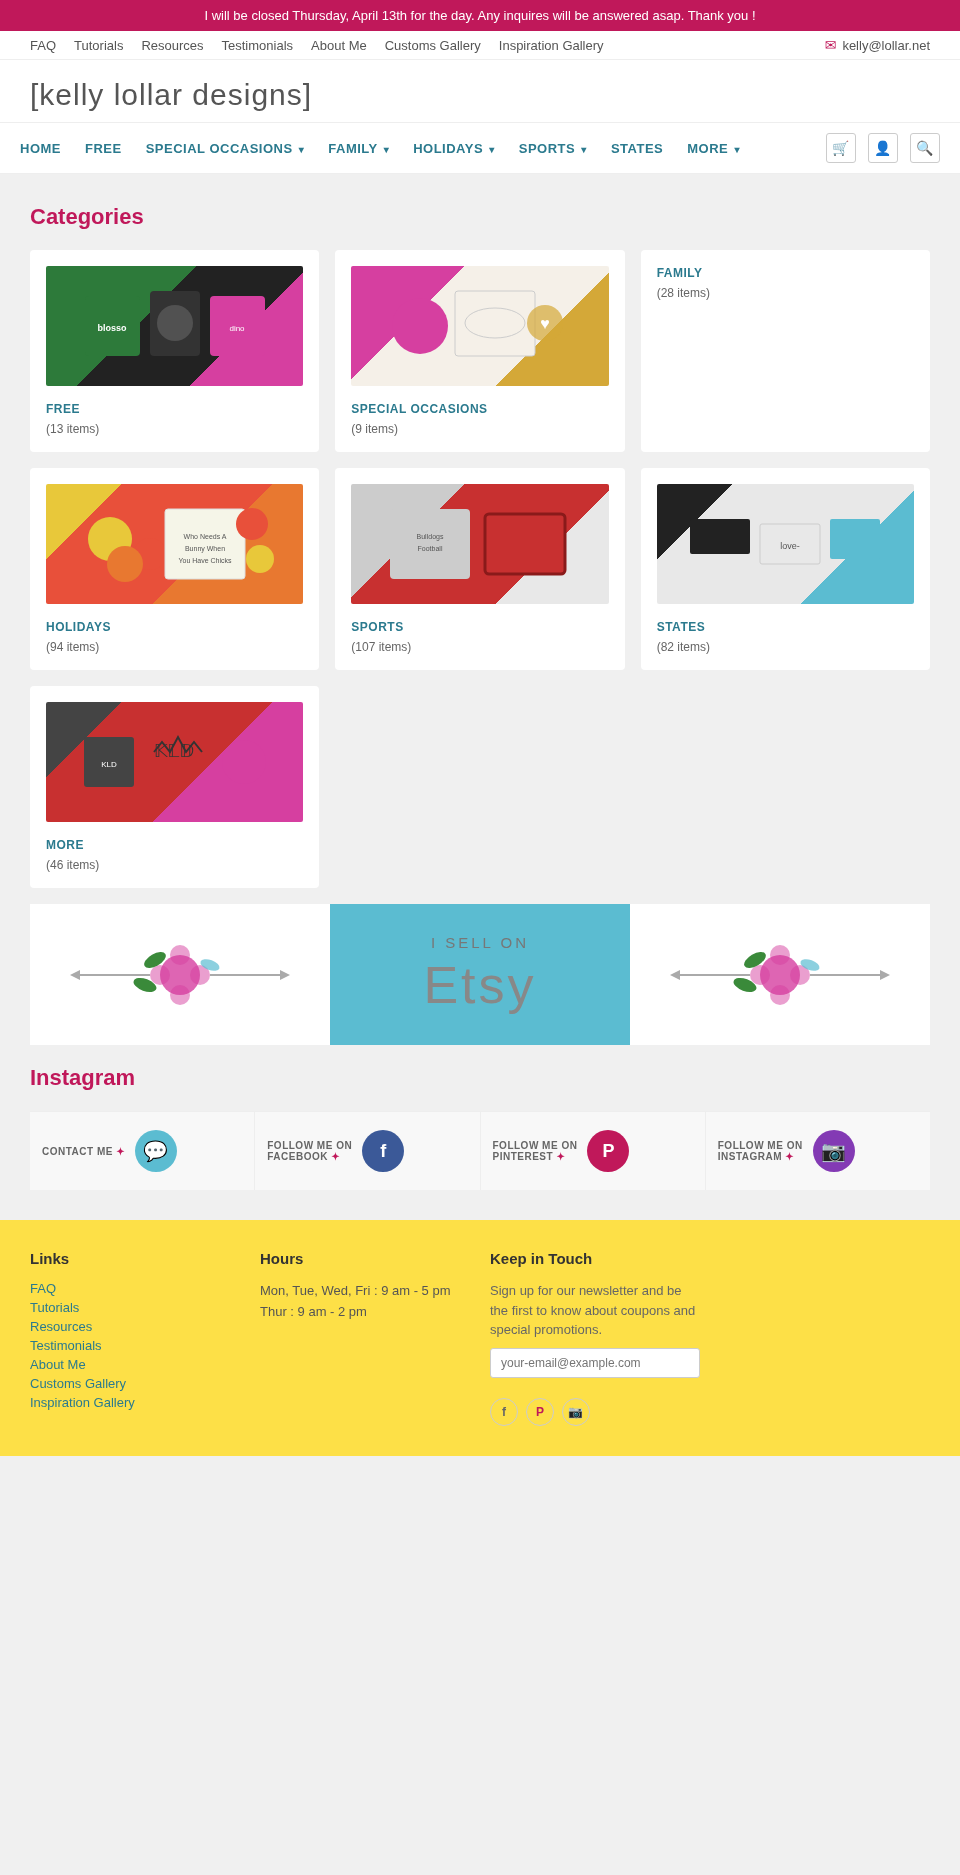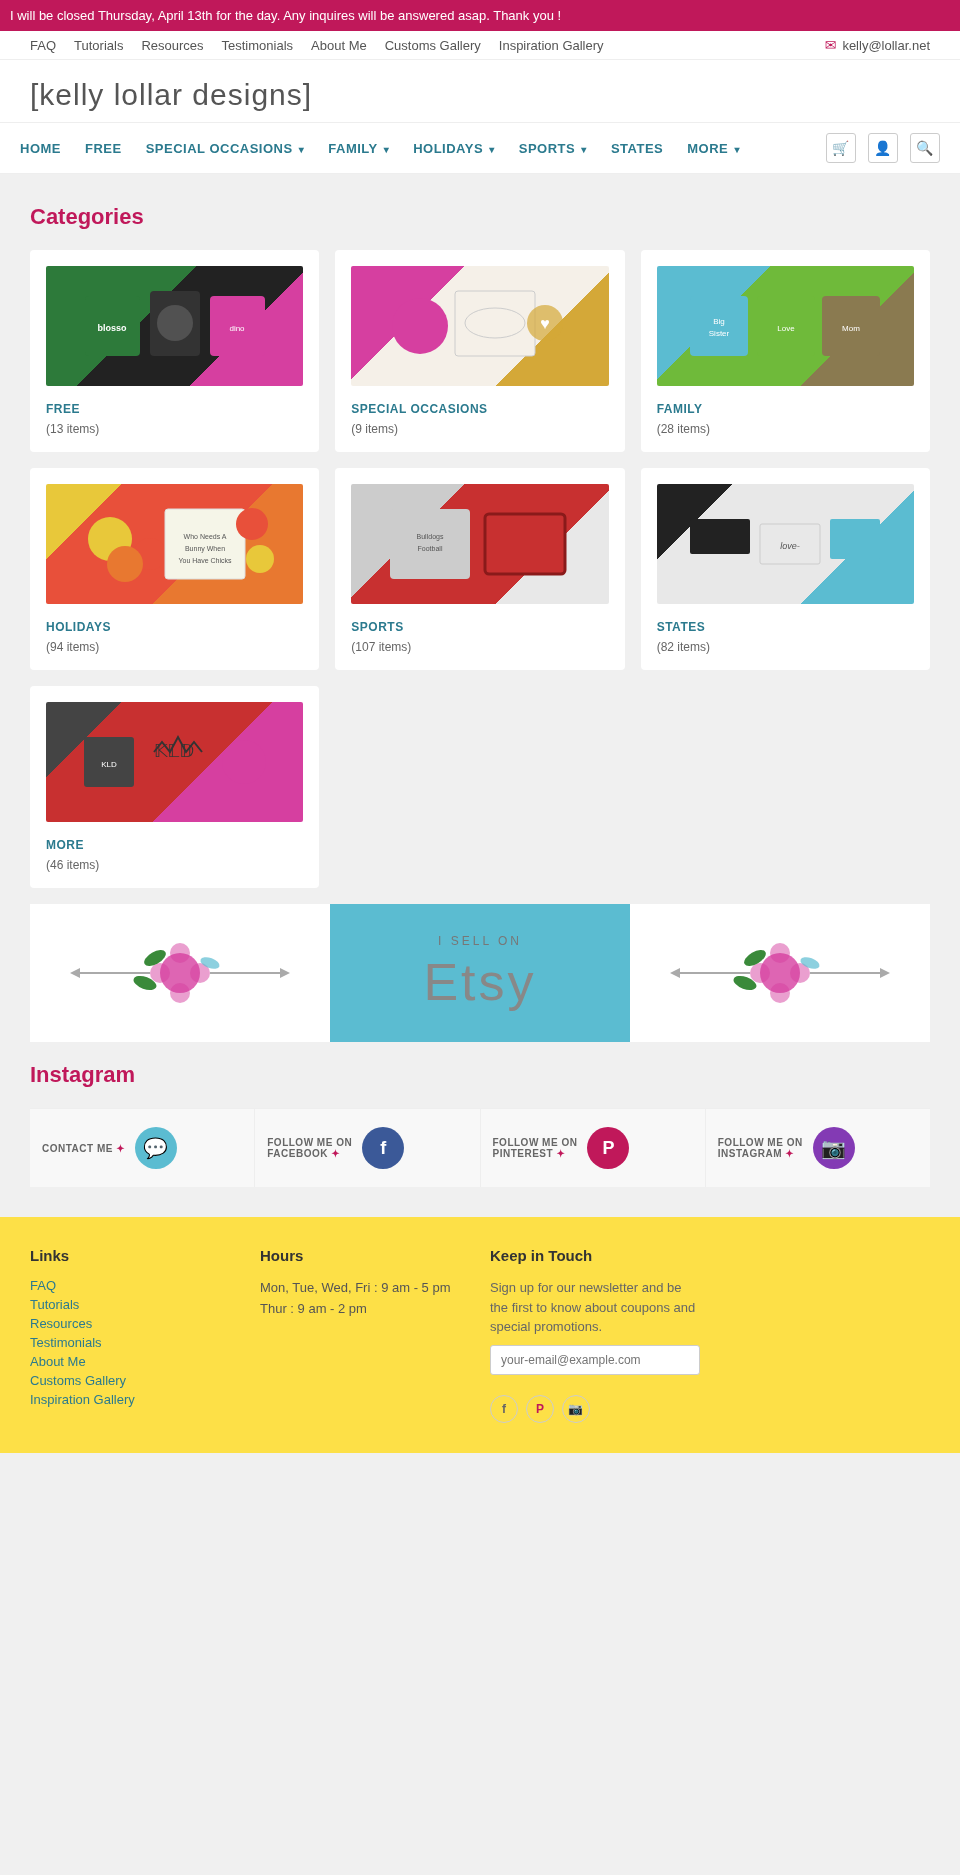--- a/index.html
+++ b/index.html
@@ -2,21 +2,21 @@
 <html><head>
   <meta charset="utf-8">
   <style>
     * { margin: 0; padding: 0; box-sizing: border-box; }
     body { font-family: Arial, sans-serif; font-size: 14px; color: #333; background: #f0f0f0; }
 
     
     .top-banner {
       background: #c0185a;
       color: white;
-      text-align: left;
+      text-align: center;
       padding: 8px 10px;
       font-size: 13px;
     }
 
     
     .top-nav {
       background: white;
       display: flex;
       justify-content: space-between;
       align-items: center;
@@ -134,21 +134,20 @@
       background: linear-gradient(135deg, #5bbcd1 30%, #6fba3a 30%, #6fba3a 70%, #8a7a50 70%);
     }
     .cat-img-holidays {
       background: linear-gradient(135deg, #e8c83a 20%, #e8503a 20%, #e8503a 60%, #e87830 60%);
     }
     .cat-img-sports {
       background: linear-gradient(135deg, #cccccc 30%, #c83030 30%, #c83030 70%, #e8e8e8 70%);
     }
     .cat-img-states {
       background: linear-gradient(135deg, #222 20%, #e8e8e8 20%, #e8e8e8 70%, #5bbcd1 70%);
-      font-style: italic;
     }
     .cat-img-more {
       background: linear-gradient(135deg, #444 20%, #c83030 20%, #c83030 60%, #d63fa0 60%);
     }
 
     .category-name {
       color: #2b7a8e;
       font-size: 12px;
       font-weight: bold;
       letter-spacing: 0.5px;
@@ -357,31 +356,20 @@
           <ellipse cx="115" cy="47" rx="30" ry="15" fill="none" stroke="#ccc" stroke-width="1"></ellipse>
           <ellipse cx="165" cy="47" rx="18" ry="18" fill="#d4a838" opacity="0.7"></ellipse>
           <text x="165" y="53" text-anchor="middle" fill="white" font-size="16">♥</text>
         </svg>
       </div>
       <div class="category-name">SPECIAL OCCASIONS</div>
       <div class="category-count">(9 items)</div>
     </div>
 
     <div class="category-card">
-      <div class="category-image cat-img-family">
-        <svg width="200" height="100" viewBox="0 0 200 100">
-          <rect x="5" y="20" width="58" height="60" rx="4" fill="#5bbcd1"></rect>
-          <text x="34" y="48" text-anchor="middle" fill="white" font-size="8">Big</text>
-          <text x="34" y="60" text-anchor="middle" fill="white" font-size="8">Sister</text>
-          <rect x="72" y="20" width="58" height="60" rx="4" fill="#6fba3a"></rect>
-          <text x="101" y="55" text-anchor="middle" fill="white" font-size="8">Love</text>
-          <rect x="137" y="20" width="58" height="60" rx="4" fill="#8a7a50"></rect>
-          <text x="166" y="55" text-anchor="middle" fill="white" font-size="8">Mom</text>
-        </svg>
-      </div>
       <div class="category-name">FAMILY</div>
       <div class="category-count">(28 items)</div>
     </div>
   </div>
 
   <div class="category-grid">
 
     <div class="category-card">
       <div class="category-image cat-img-holidays">
         <svg width="200" height="100" viewBox="0 0 200 100">
@@ -460,21 +448,21 @@
 
         <ellipse cx="85" cy="30" rx="12" ry="6" fill="#3a8a3a" transform="rotate(-30 85 30)"></ellipse>
         <ellipse cx="75" cy="55" rx="12" ry="6" fill="#3a8a3a" transform="rotate(20 75 55)"></ellipse>
         <ellipse cx="140" cy="35" rx="10" ry="5" fill="#5bbcd1" opacity="0.7" transform="rotate(20 140 35)"></ellipse>
 
         <line x1="140" y1="45" x2="210" y2="45" stroke="#aaa" stroke-width="2"></line>
         <polygon points="210,40 220,45 210,50" fill="#aaa"></polygon>
       </svg>
     </div>
     <div class="promo-center">
-      <div style="font-size:12px; color:#777; letter-spacing:3px; margin-bottom:4px;">I SELL ON</div>
+      <div style="font-size:15px; color:#777; letter-spacing:3px; margin-bottom:4px;">I SELL ON</div>
       <div style="font-size:52px; color:#888; font-weight:300; letter-spacing:3px;">Etsy</div>
     </div>
     <div class="promo-right">
       <svg width="220" height="90" viewBox="0 0 220 90">
         <line x1="10" y1="45" x2="80" y2="45" stroke="#aaa" stroke-width="2"></line>
         <polygon points="10,40 0,45 10,50" fill="#aaa"></polygon>
         <circle cx="110" cy="45" r="20" fill="#d63fa0" opacity="0.8"></circle>
         <circle cx="110" cy="25" r="10" fill="#d63fa0" opacity="0.5"></circle>
         <circle cx="110" cy="65" r="10" fill="#d63fa0" opacity="0.5"></circle>
         <circle cx="90" cy="45" r="10" fill="#d63fa0" opacity="0.5"></circle>

